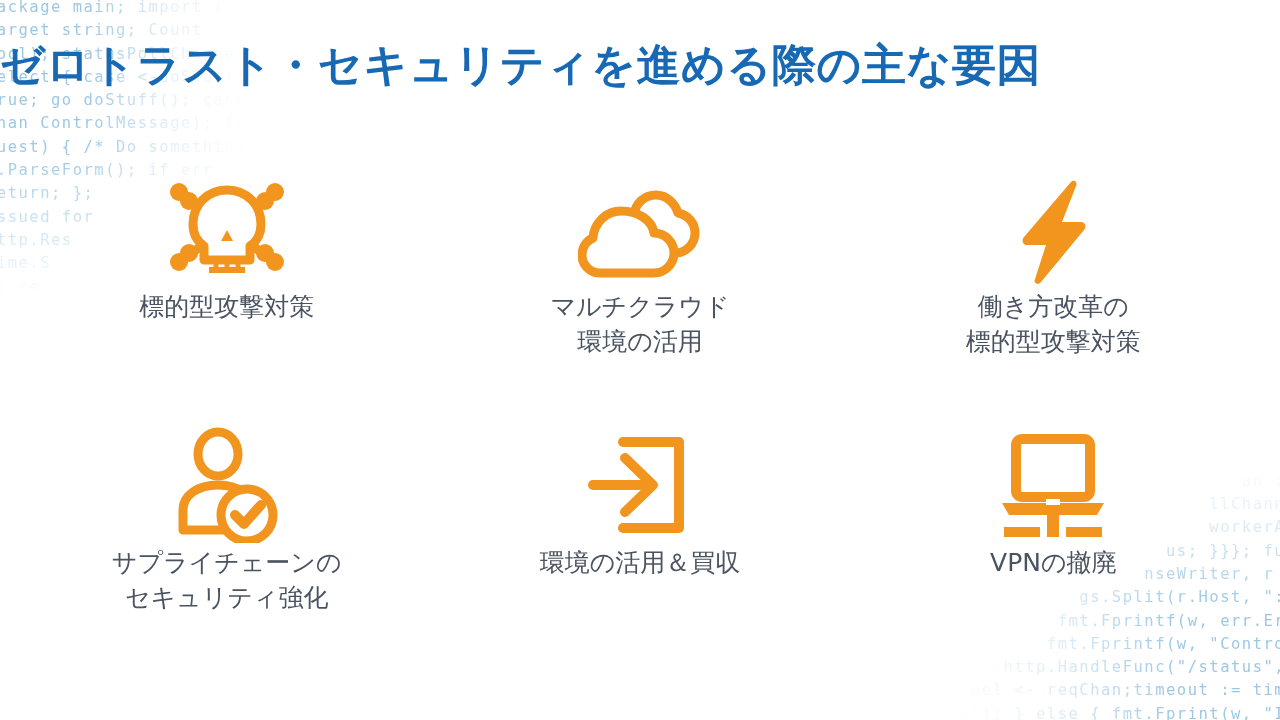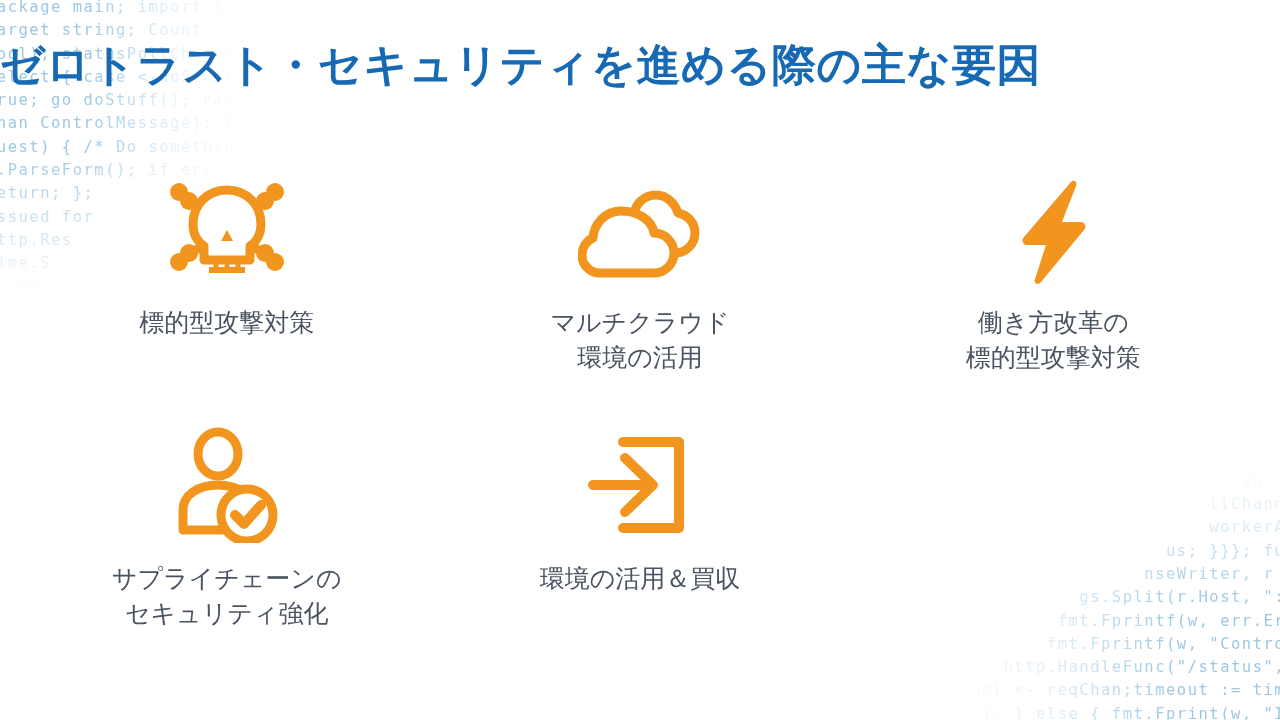--- a/index.html
+++ b/index.html
@@ -86,21 +86,21 @@
     align-items: center;
     justify-content: flex-start;
   }
   .factor-icon {
     height: 112px;
     display: flex;
     align-items: center;
     justify-content: center;
   }
   .factor-label {
-    margin-top: 18px;
+    margin-top: 2px;
     text-align: center;
     font-size: 25px;
     line-height: 1.38;
     color: #4a5361;
     font-family: "DejaVu Sans", "Liberation Sans", sans-serif;
     white-space: pre-line;
   }
   .factor-row-2 .factor-icon { height: 118px; }
 </style>
 </head>
@@ -211,15 +211,29 @@
       <div class="factor-icon">
         <svg width="106" height="98" viewBox="0 0 106 98" fill="none" aria-hidden="true">
           <path d="M36 6 L92 6 L92 92 L36 92" fill="none" stroke="#F2951F" stroke-width="10" stroke-linecap="round" stroke-linejoin="round"></path>
           <line x1="6" y1="49" x2="62" y2="49" stroke="#F2951F" stroke-width="10" stroke-linecap="round"></line>
           <path d="M38 22 L66 49 L38 76" fill="none" stroke="#F2951F" stroke-width="10" stroke-linecap="round" stroke-linejoin="round"></path>
         </svg>
       </div>
       <div class="factor-label">環境の活用＆買収</div>
     </div>
 
+    <div class="factor factor-row-2">
+      <div class="factor-icon">
+        <svg width="118" height="104" viewBox="0 0 118 104" fill="none" aria-hidden="true">
+          <rect x="22" y="6" width="74" height="58" rx="6" fill="#ffffff" stroke="#F2951F" stroke-width="10"></rect>
+          <path d="M8 70 L110 70 L103 82 L15 82 Z" fill="#F2951F"></path>
+          <rect x="52" y="66" width="14" height="6" fill="#ffffff"></rect>
+          <rect x="53" y="82" width="12" height="12" fill="#F2951F"></rect>
+          <rect x="10" y="94" width="36" height="10" fill="#F2951F"></rect>
+          <rect x="53" y="94" width="12" height="10" fill="#F2951F"></rect>
+          <rect x="72" y="94" width="36" height="10" fill="#F2951F"></rect>
+        </svg>
+      </div>
+      <div class="factor-label">VPNの撤廃</div>
+    </div>
 
   </div>
 </div>
 
 </body></html>

